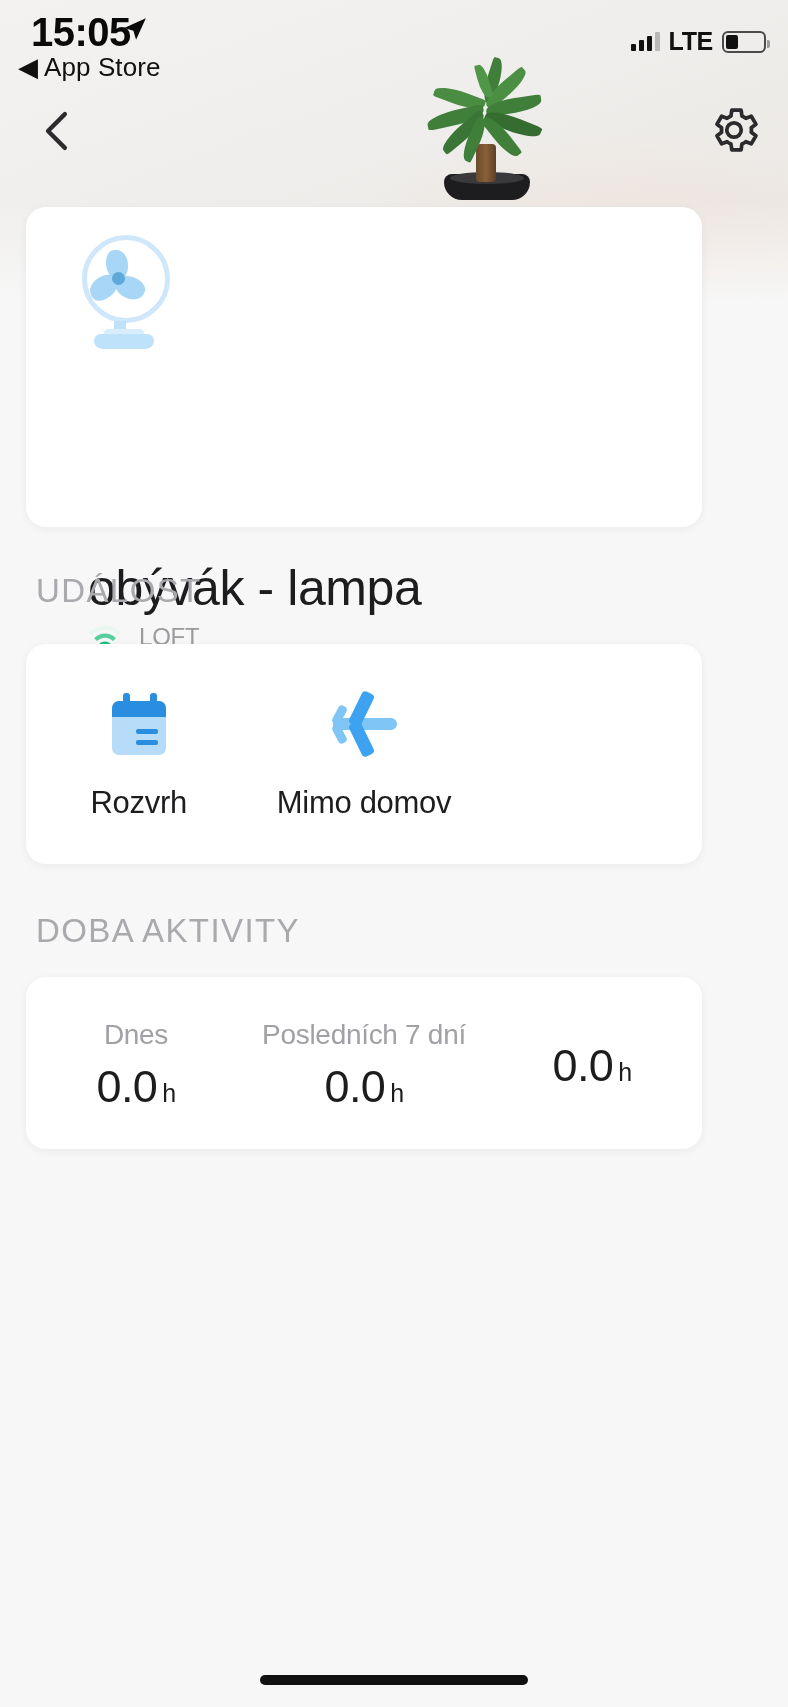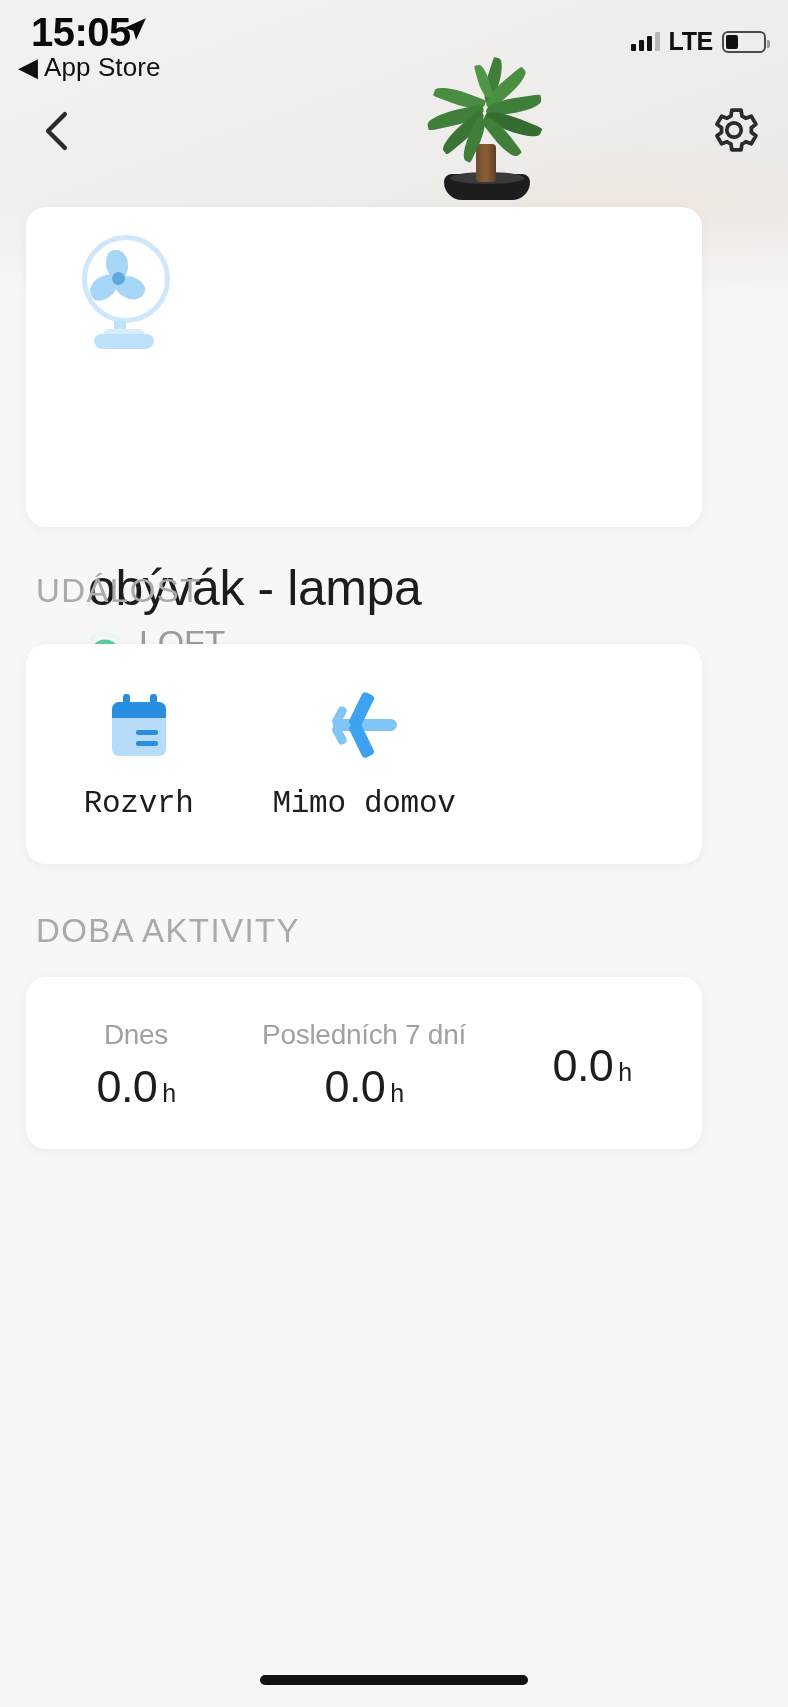--- a/index.html
+++ b/index.html
@@ -114,21 +114,21 @@
     background:#d9eefc; border-radius:4px;
   }
 
   .device-title {
     position:absolute; left:62px; top:352px;
     font-size:50px; color:#1d1d1f; letter-spacing:-.4px; white-space:nowrap;
   }
   .meta-row { position:absolute; left:62px; display:flex; align-items:center; gap:17px; }
   #wifi-row { top:416px; }
   #room-row  { top:467px; }
-  .meta-text { font-size:34px; color:#9b9b9f; letter-spacing:-.2px; }
+  .meta-text { font-size:24px; color:#9b9b9f; letter-spacing:-.2px; }
 
   .wifi-ico { width:34px; height:26px; position:relative; }
   .pin-ico  { width:30px; height:34px; position:relative; }
 
   .toggle {
     position:absolute; right:30px; top:438px;
     width:98px; height:56px; border-radius:28px;
     background:#dedee0; cursor:pointer;
   }
   .toggle .knob {
@@ -142,21 +142,21 @@
     position:absolute; left:36px;
     font-size:33px; color:#a9a9ae; letter-spacing:1.4px;
   }
   #event-title    { top:572px; }
   #activity-title { top:912px; }
 
   
   #event-card { top:644px; height:220px; }
   .event-grid {
     position:absolute; inset:0; display:grid;
-    grid-template-columns:repeat(3,1fr); align-items:center;font-family:Liberation Mono, monospace;
+    grid-template-columns:repeat(3,1fr); align-items:center;
   }
   .event-item {
     display:flex; flex-direction:column; align-items:center; gap:26px; cursor:pointer;
   }
   .event-label { font-size:31px; color:#1d1d1f; letter-spacing:-.3px; white-space:nowrap; }
   .ev-ico { width:82px; height:72px; position:relative; }
 
   
   .cal-body{position:absolute;left:14px;top:14px;width:54px;height:54px;background:#b6dcfa;border-radius:7px;}
   .cal-head{position:absolute;left:14px;top:14px;width:54px;height:16px;background:#2a8ee0;border-radius:7px 7px 0 0;}

